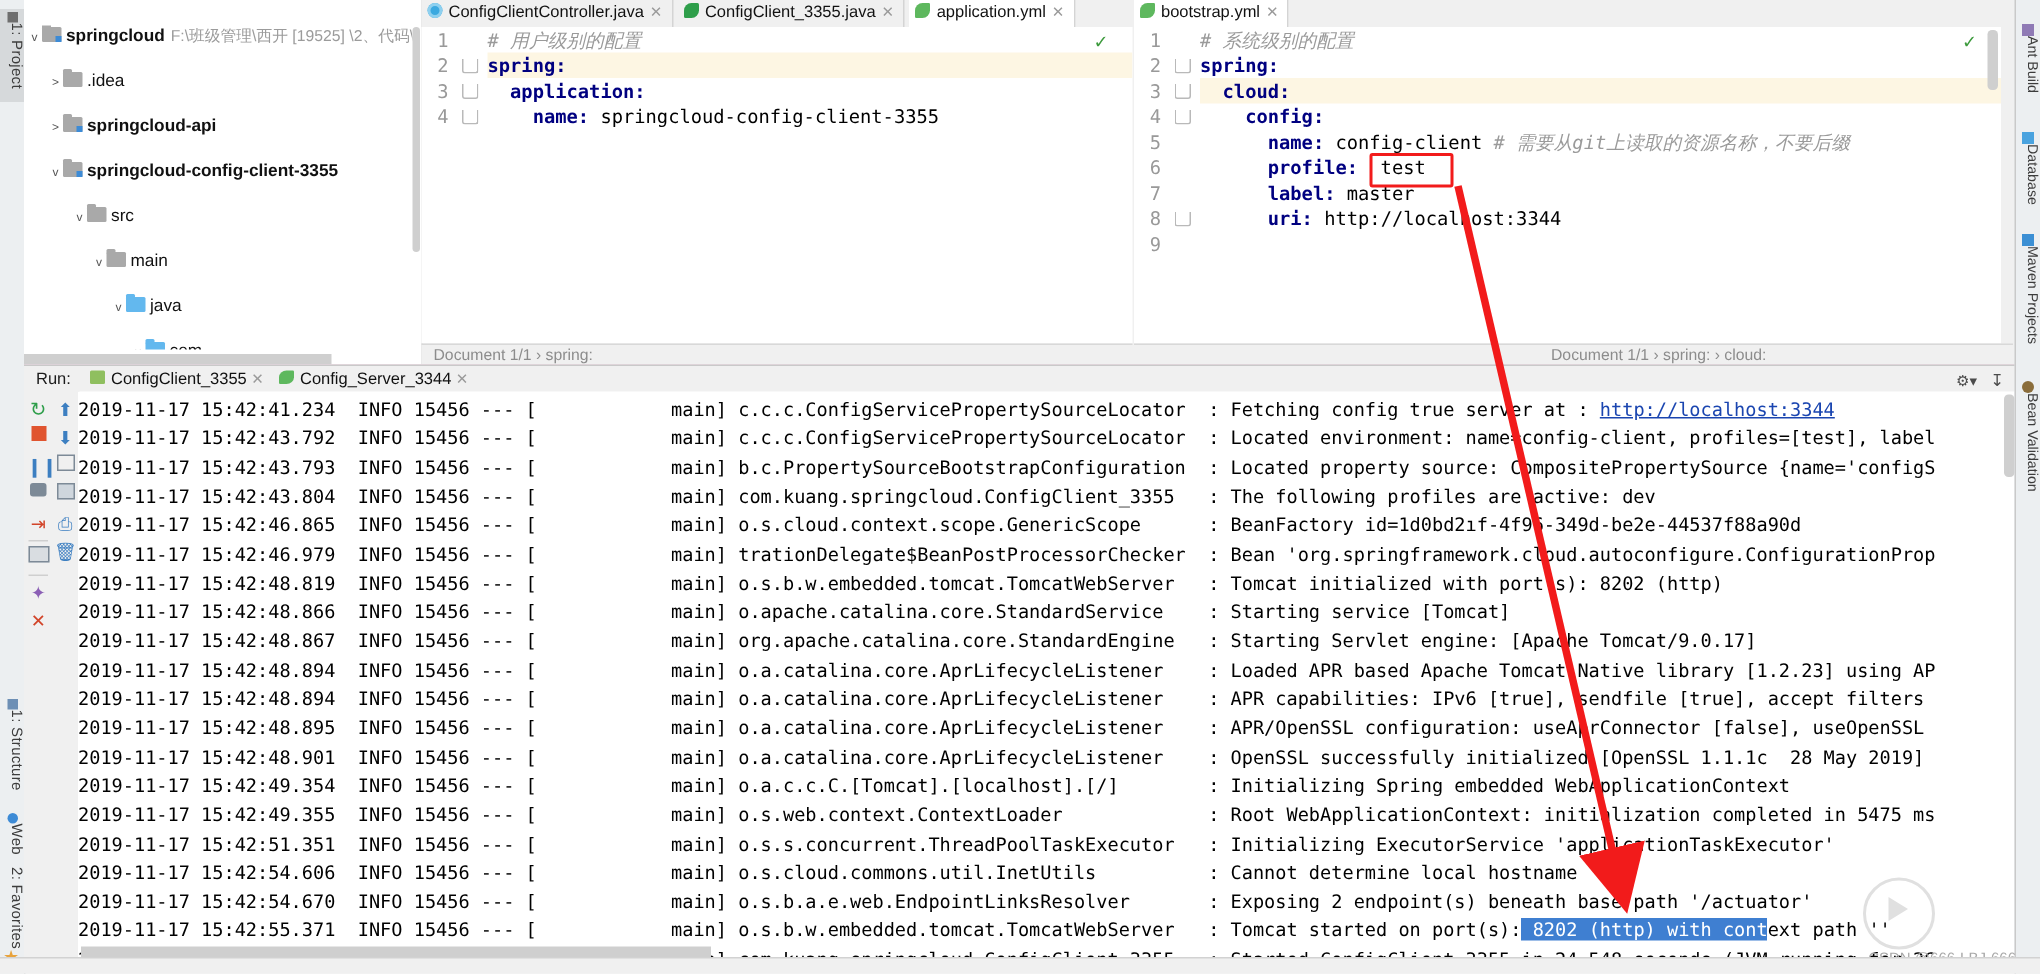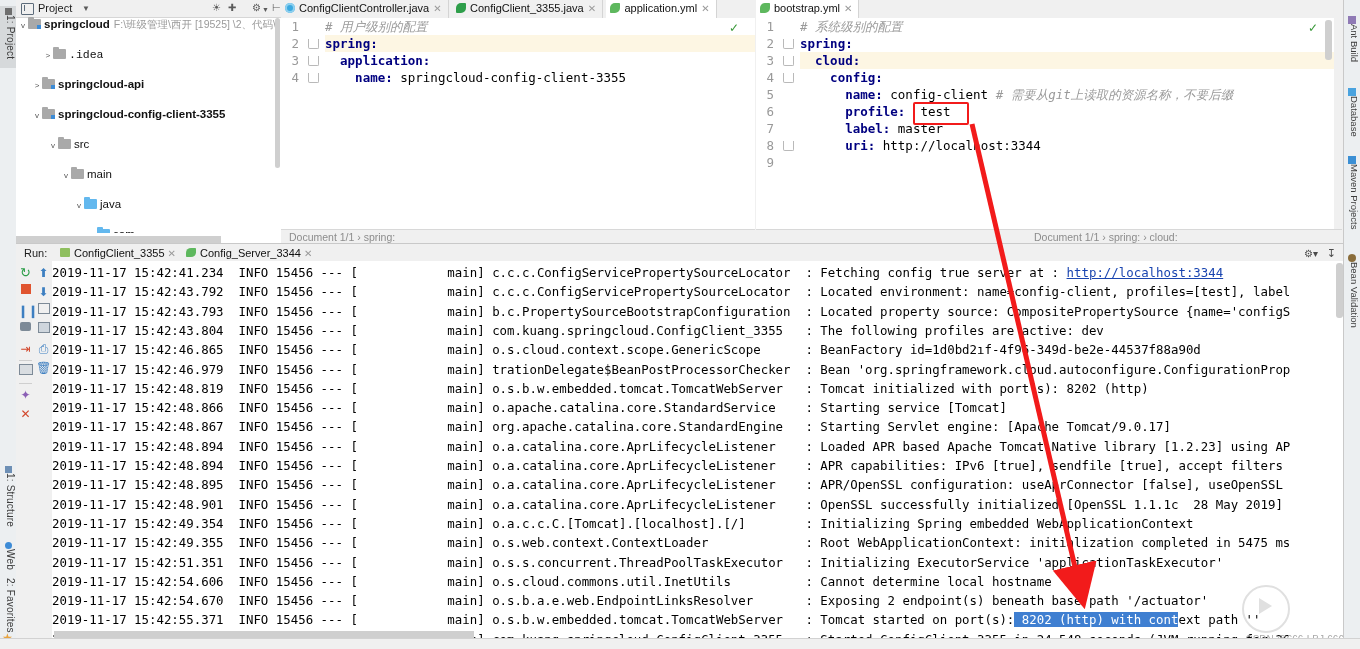--- a/index.html
+++ b/index.html
@@ -128,36 +128,26 @@
     <div class="vtab" style="top:540px;height:36px;">
       <span class="sq" style="background:#3d8bd6;border-radius:50%"></span><span>Web</span>
     </div>
     <div class="vtab" style="top:578px;height:62px;">
       <span>2: Favorites</span>
     </div>
     <div class="vstar">★</div>
   </div>
 
   <div class="proj">
-    <div class="proj-head">
-      <div class="pic"></div>
-      <div class="ttl">Project</div>
-      <div class="ic" style="left:66px;top:4px;font-size:8px;">▼</div>
-      <div class="ic" style="left:196px;">☀</div>
-      <div class="ic" style="left:212px;">✚</div>
-      <div class="ic" style="left:236px;">⚙</div>
-      <div class="ic" style="left:246px;font-size:7px;top:5px;">▼</div>
-      <div class="ic" style="left:256px;">⊢</div>
-    </div>
 
     <div class="tree">
       <div class="row" style="top:0px;padding-left:2px;">
         <span class="arr">v</span><span class="fico folder mod"></span><span class="lbl b">springcloud</span><span class="dim" style="margin-left:4px">F:\班级管理\西开 [19525] \2、代码\springbo</span>
       </div>
-      <div class="row" style="top:15px;padding-left:27px;font-family:Liberation Mono, monospace;">
+      <div class="row" style="top:15px;padding-left:16px;">
         <span class="arr">&gt;</span><span class="fico folder"></span><span class="lbl">.idea</span>
       </div>
       <div class="row" style="top:30px;padding-left:16px;">
         <span class="arr">&gt;</span><span class="fico folder mod"></span><span class="lbl b">springcloud-api</span>
       </div>
       <div class="row" style="top:45px;padding-left:16px;">
         <span class="arr">v</span><span class="fico folder mod"></span><span class="lbl b">springcloud-config-client-3355</span>
       </div>
       <div class="row" style="top:60px;padding-left:32px;">
         <span class="arr">v</span><span class="fico folder"></span><span class="lbl">src</span>

